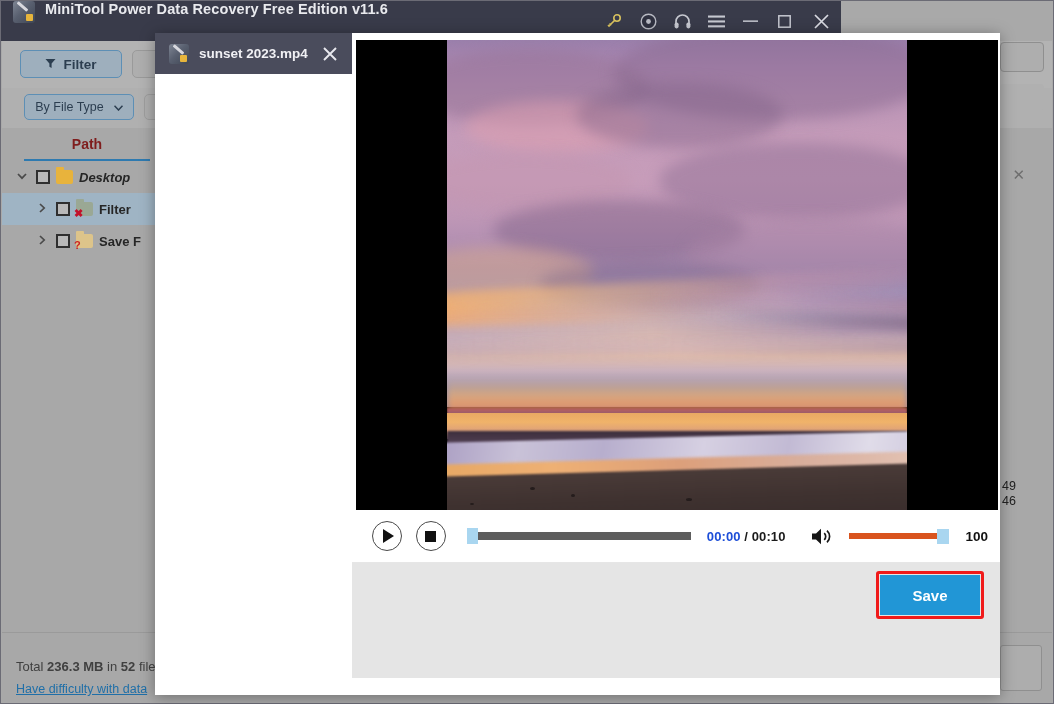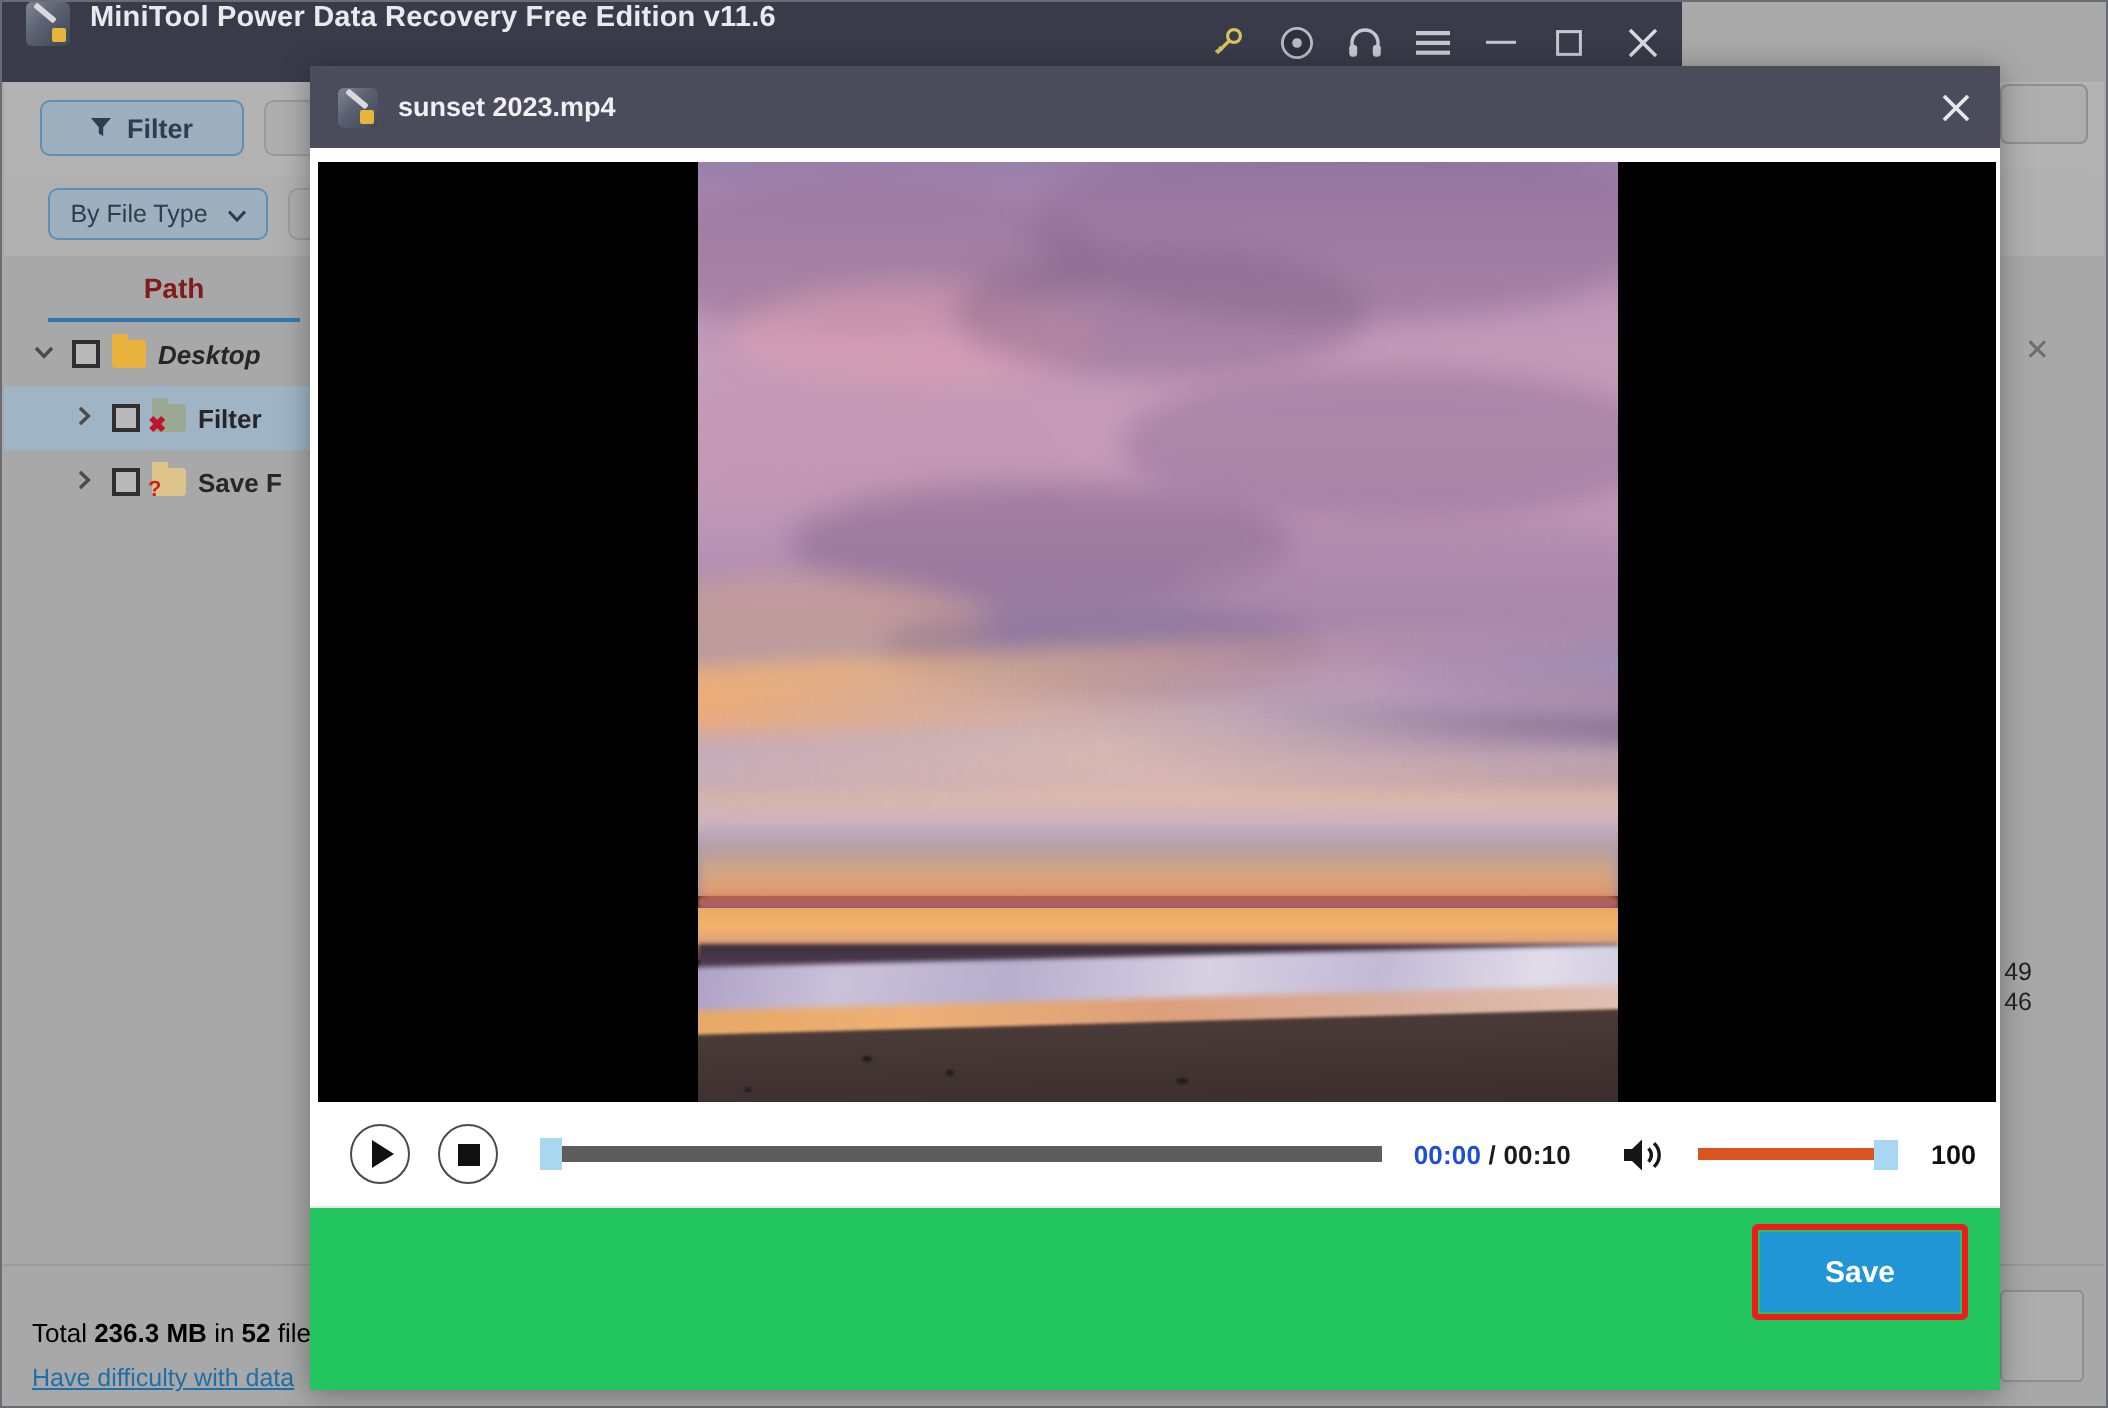--- a/index.html
+++ b/index.html
@@ -162,39 +162,39 @@
     border-radius:4px; background:#b0b0b0;
   }
 
   
   #status-bar {
     position: absolute; left: 1px; right: 1px; bottom: 1px; height: 70px;
     background: #a8a8a8; border-top: 1px solid #9a9a9a;
   }
   #total-text {
     position: absolute; left: 14px; top: 26px;
-    font-size: 13px; color: #000000; white-space: nowrap;
+    font-size: 13px; color: #404040; white-space: nowrap;
   }
   #total-text b { font-weight: bold; }
   #help-link {
     position: absolute; left: 14px; top: 49px;
     font-size: 12.5px; color: #1f6fa8; text-decoration: underline;
     white-space: nowrap; cursor: pointer;
   }
   #status-ghost {
     position:absolute; right: 10px; top: 12px; width: 42px; height: 46px;
     border:1px solid #8f8f8f; border-radius:3px; background:#adadad;
   }
 
   
   #preview-modal {
     position: absolute; left: 155px; top: 33px; width: 845px; height: 662px;
     background: #ffffff;
     box-shadow: 0 2px 14px rgba(0,0,0,.35);
-    display: flex; flex-direction: column;
+    display: flex; 
   }
   #modal-header {
     height: 41px; background: #4a4c5c; display: flex; align-items: center;
     flex: none;
   }
   #modal-icon { width: 20px; height: 20px; margin-left: 14px; margin-right: 10px; flex:none; }
   #modal-title {
     color: #f0f0f4; font-size: 13.5px; font-weight: bold; white-space: nowrap;
   }
   #modal-close {
@@ -341,21 +341,21 @@
   }
   #volume-handle {
     position: absolute; right: 0; width: 12px; height: 15px; background: #a9d6f0;
   }
   #volume-value {
     margin-left: 16px; font-size: 13.5px; font-weight: bold; color: #111;
     flex: none;
   }
 
   #modal-footer {
-    height: 92px; background: #22c55e; position: relative; flex: none;
+    height: 116px; background: #e5e5e5; position: relative; flex: none;
     border-top: 1px solid #e6e6e6;
   }
   #save-highlight {
     position: absolute; right: 16px; top: 8px;
     border: 3px solid #f01a1a; border-radius: 3px; padding: 1px;
   }
   #save-btn {
     width: 100px; height: 40px; background: #2196d6; color: #fff;
     font-size: 15px; font-weight: bold; border: none; cursor: pointer;
     font-family: "Liberation Sans", sans-serif;

